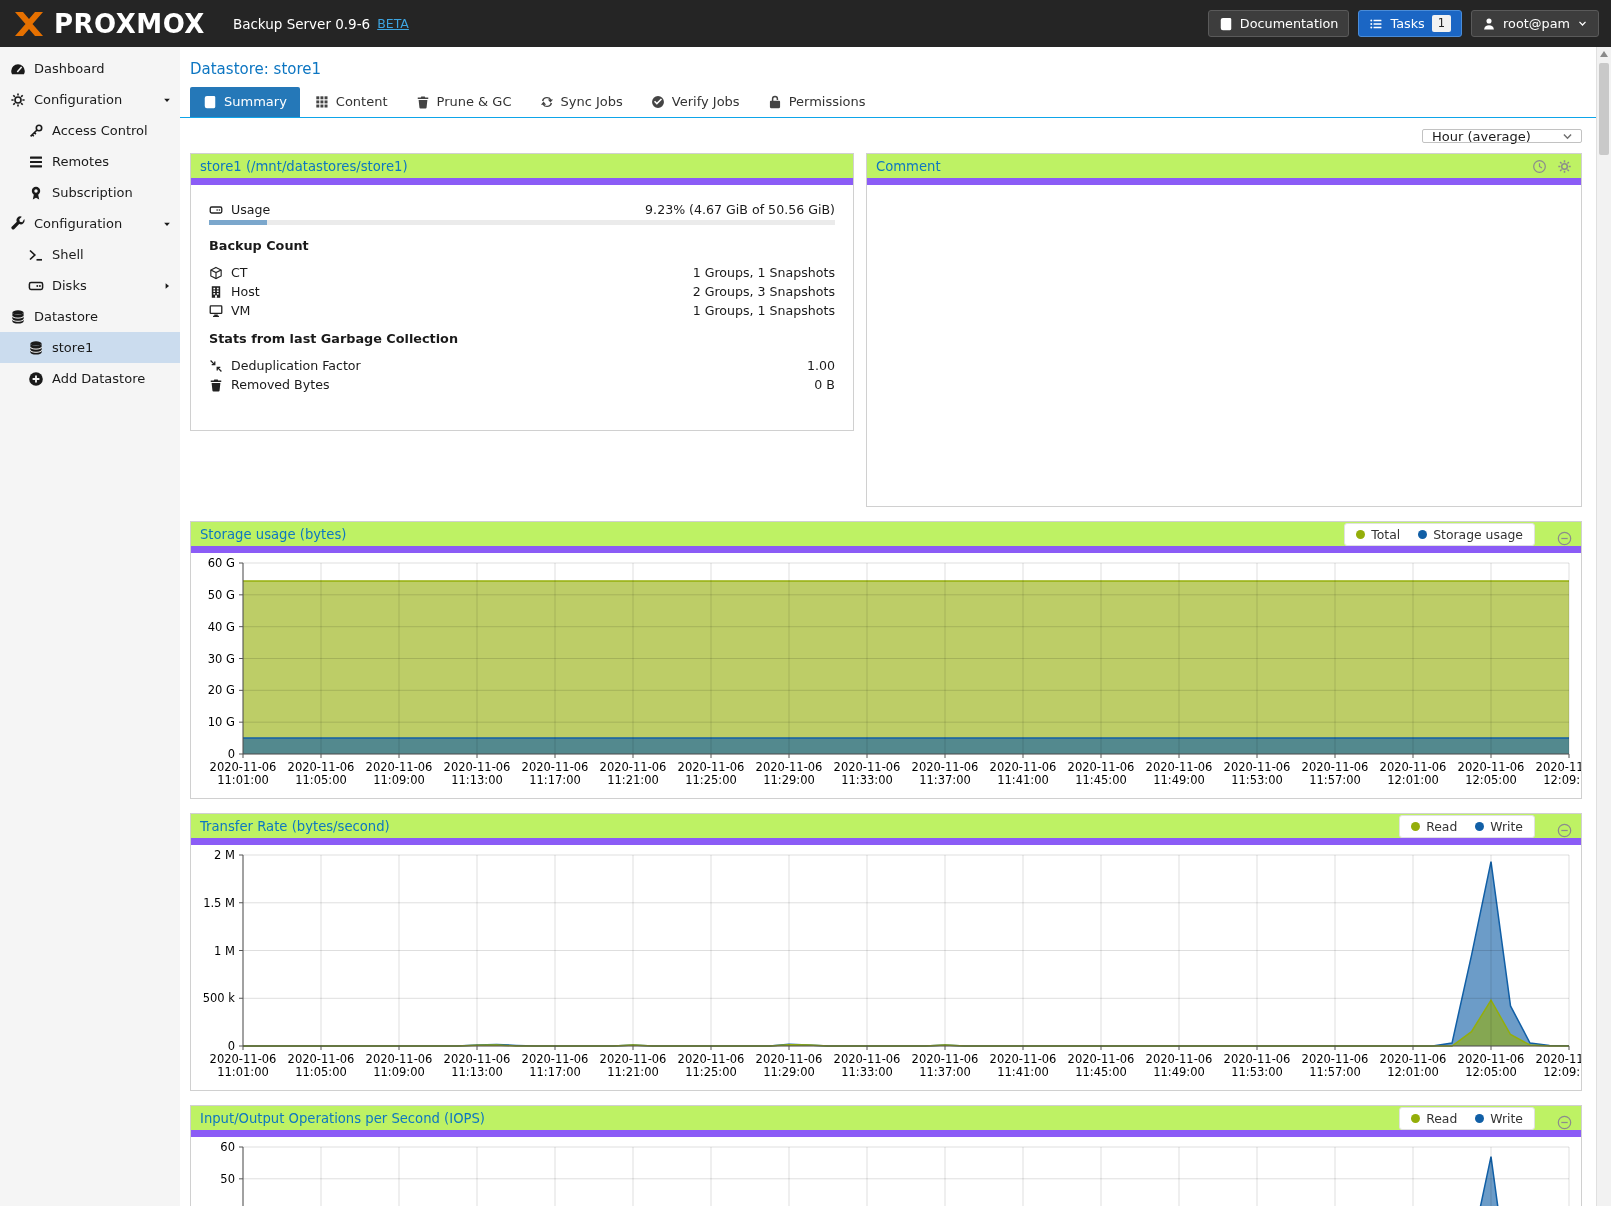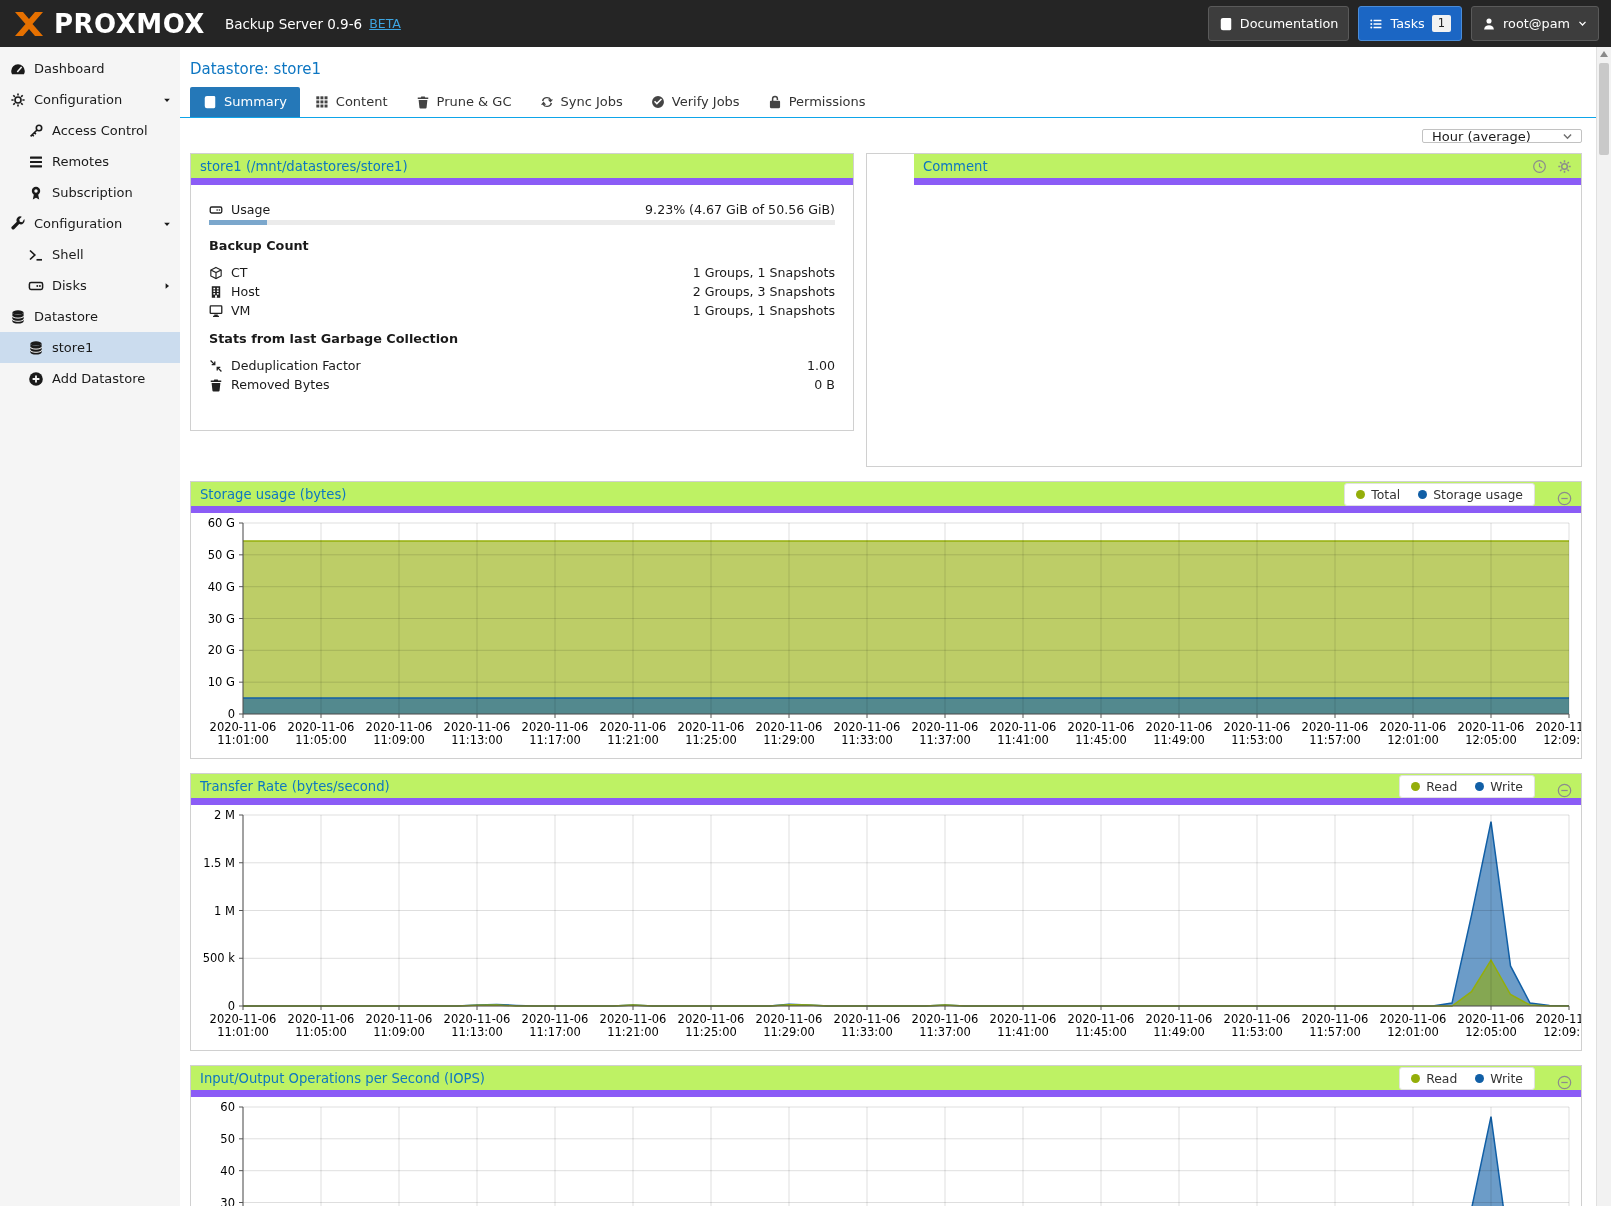--- a/index.html
+++ b/index.html
@@ -8,25 +8,25 @@
     font-family:"DejaVu Sans","Liberation Sans",sans-serif;
     font-size:13px; color:#1a1a1a; background:#fff;
   }
   .app { position:relative; width:1611px; height:1206px; overflow:hidden; background:#fff; }
 
   
   .app-header { position:absolute; top:0; left:0; width:100%; height:47px; background:#252525;
     display:flex; align-items:center; padding:0 12px; z-index:5; }
   .brand { display:flex; align-items:center; gap:8px; }
   .brand-name { color:#fff; font-size:26px; font-weight:bold; letter-spacing:.5px; }
-  .product { color:#fff; margin-left:20px; font-size:13.5px; }
+  .product { color:#fff; margin-left:28px; font-size:13.5px; }
   .beta { color:#3da4e0; margin-left:7px; text-decoration:underline; font-size:12.5px; cursor:pointer; }
   .hdr-right { margin-left:auto; display:flex; gap:9px; align-items:center; }
   .hbtn { display:flex; align-items:center; gap:7px; background:#3d3d3d; border:1px solid #5a5a5a;
-    color:#fff; padding:0 10px; height:35px; border-radius:3px; font-size:12.8px; cursor:pointer; }
+    color:#fff; padding:0 10px; height:27px; border-radius:3px; font-size:12.8px; cursor:pointer; }
   .hbtn .ic { color:#fff; }
   .hbtn.tasks { background:#1b66c4; border-color:#4a8cd8; }
   .badge { background:#f2f2f2; color:#222; border-radius:2px; padding:0 6px; font-size:11.5px; line-height:17px; }
 
   
   .sidebar { position:absolute; top:47px; left:0; width:180px; bottom:0; background:#f5f5f5; padding-top:6px; }
   .side-item { display:flex; align-items:center; height:31px; padding-left:10px; padding-right:8px; cursor:pointer; }
   .side-item.lvl1 { padding-left:28px; }
   .side-item.selected { background:#cbdcee; }
   .side-item .lbl { margin-left:8px; white-space:nowrap; }
@@ -47,21 +47,21 @@
   .combo { display:flex; align-items:center; justify-content:space-between; width:160px; height:14px;
     border:1px solid #c2c2c2; border-radius:2px; background:#fff; padding:0 7px 0 9px; cursor:pointer; }
   .combo .caret { color:#707070; display:inline-flex; }
 
   .panels { padding:6px 14px 10px 10px; }
   .row-top { display:flex; gap:12px; margin-bottom:14px; }
   .panel { border:1px solid #d0d0d0; background:#fff; }
   .panel-hd { height:31px; display:flex; align-items:center; background:#bef264;
     border-bottom:7px solid #8b5cf6; padding:0 9px; color:#0d76c2; font-size:13.2px; }
   .summary-panel { width:664px; height:278px; flex:none; }
-  .comment-panel { flex:1 1 auto; height:314px;padding-left:47px; }
+  .comment-panel { flex:1 1 auto; height:354px; }
   .hd-tools { margin-left:auto; display:flex; align-items:flex-end; gap:10px; color:#8c8c8c; }
   .hd-tools .ic { display:inline-flex; cursor:pointer; }
   .pbody { padding:13px 18px; }
   .srow { display:flex; align-items:flex-end; height:19px; font-size:12.6px; }
   .srow .ic { color:#222; margin-right:8px; display:inline-flex; }
   .srow .val { margin-left:auto; }
   .shead { font-weight:bold; margin:13px 0 8px; font-size:12.8px; }
   .bar { height:5px; background:#ebebeb; margin-top:3px; }
   .bar-fill { height:100%; background:#7ba7cc; }
 

